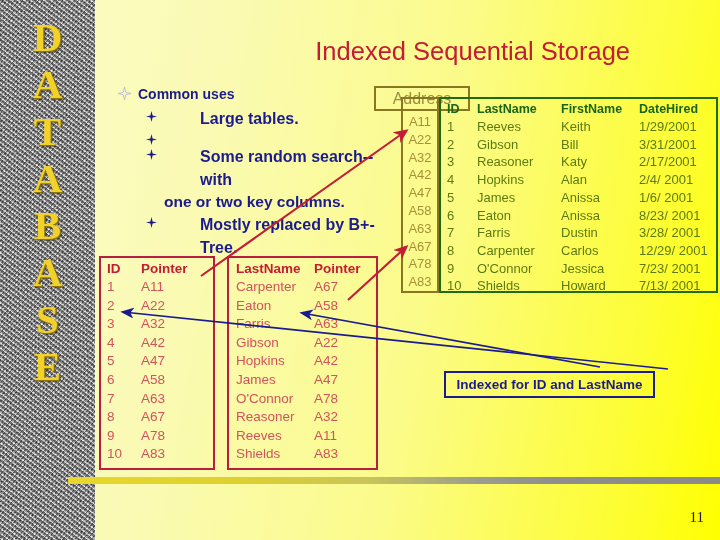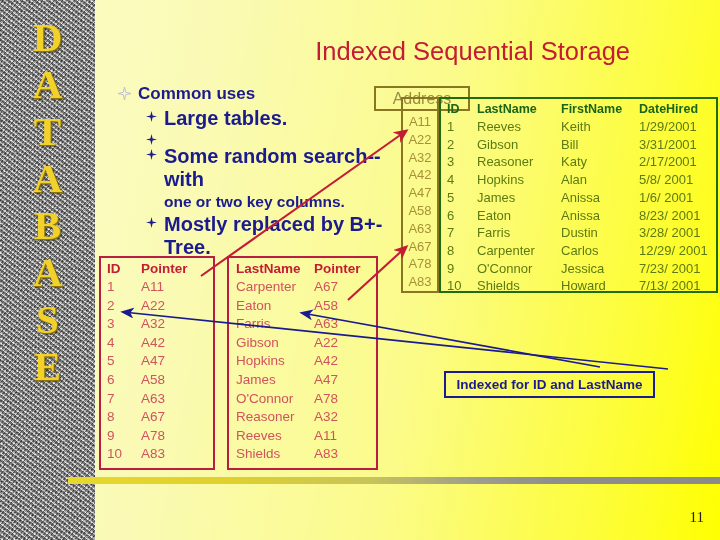--- a/index.html
+++ b/index.html
@@ -57,22 +57,22 @@
   }
 
   
   #bullets {
     position: absolute;
     left: 118px; top: 82px;
     width: 285px;
     color: #1b1b8f;
   }
   .b-row { display: flex; align-items: flex-start; }
-  .b1 { font-size: 17px; font-weight: bold; line-height: 24px; margin-bottom: 1px; }
-  .b2 { font-size: 20px; font-weight: bold; line-height: 23px; margin-left: 28px; }
+  .b1 { font-size: 14px; font-weight: bold; line-height: 24px; margin-bottom: 1px; }
+  .b2 { font-size: 16px; font-weight: bold; line-height: 23px; margin-left: 28px; gap: 36px; }
   .spark {
     flex: 0 0 auto;
     width: 13px; height: 13px;
     margin-right: 7px;
     margin-top: 5px;
     position: relative;
   }
   .spark svg { display: block; }
   .b2 .spark { margin-top: 4px; width: 11px; height: 11px; }
   .b-cont { margin-left: 46px; font-size: 15.5px; font-weight: bold; line-height: 22px; }
@@ -293,21 +293,21 @@
           <tr>
             <td class="col-id">3</td>
             <td class="col-ln">Reasoner</td>
             <td class="col-fn">Katy</td>
             <td class="num">2/17/2001</td>
           </tr>
           <tr>
             <td class="col-id">4</td>
             <td class="col-ln">Hopkins</td>
             <td class="col-fn">Alan</td>
-            <td class="num">5/8/ 2001</td>
+            <td class="num">2/4/ 2001</td>
           </tr>
           <tr>
             <td class="col-id">5</td>
             <td class="col-ln">James</td>
             <td class="col-fn">Anissa</td>
             <td class="num">1/6/ 2001</td>
           </tr>
           <tr>
             <td class="col-id">6</td>
             <td class="col-ln">Eaton</td>

